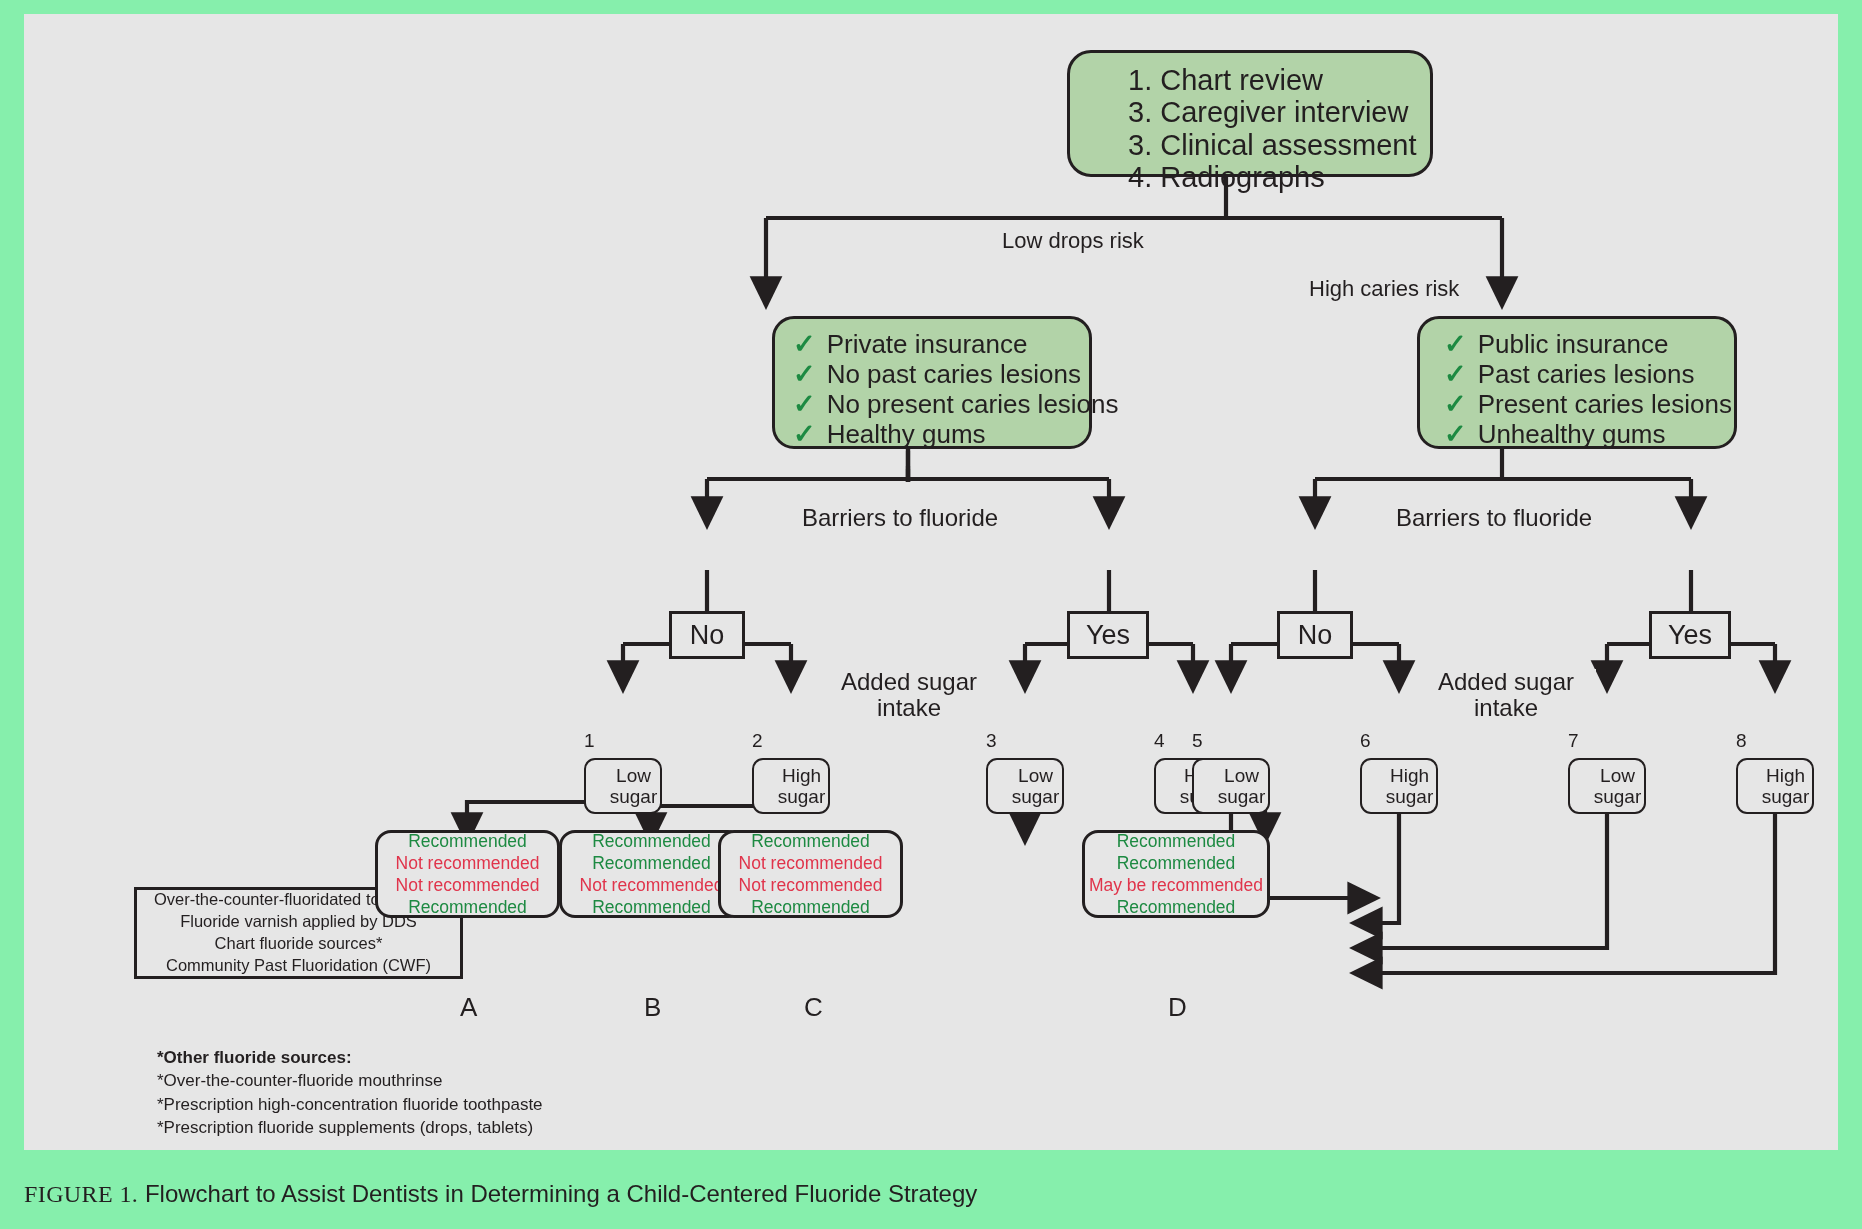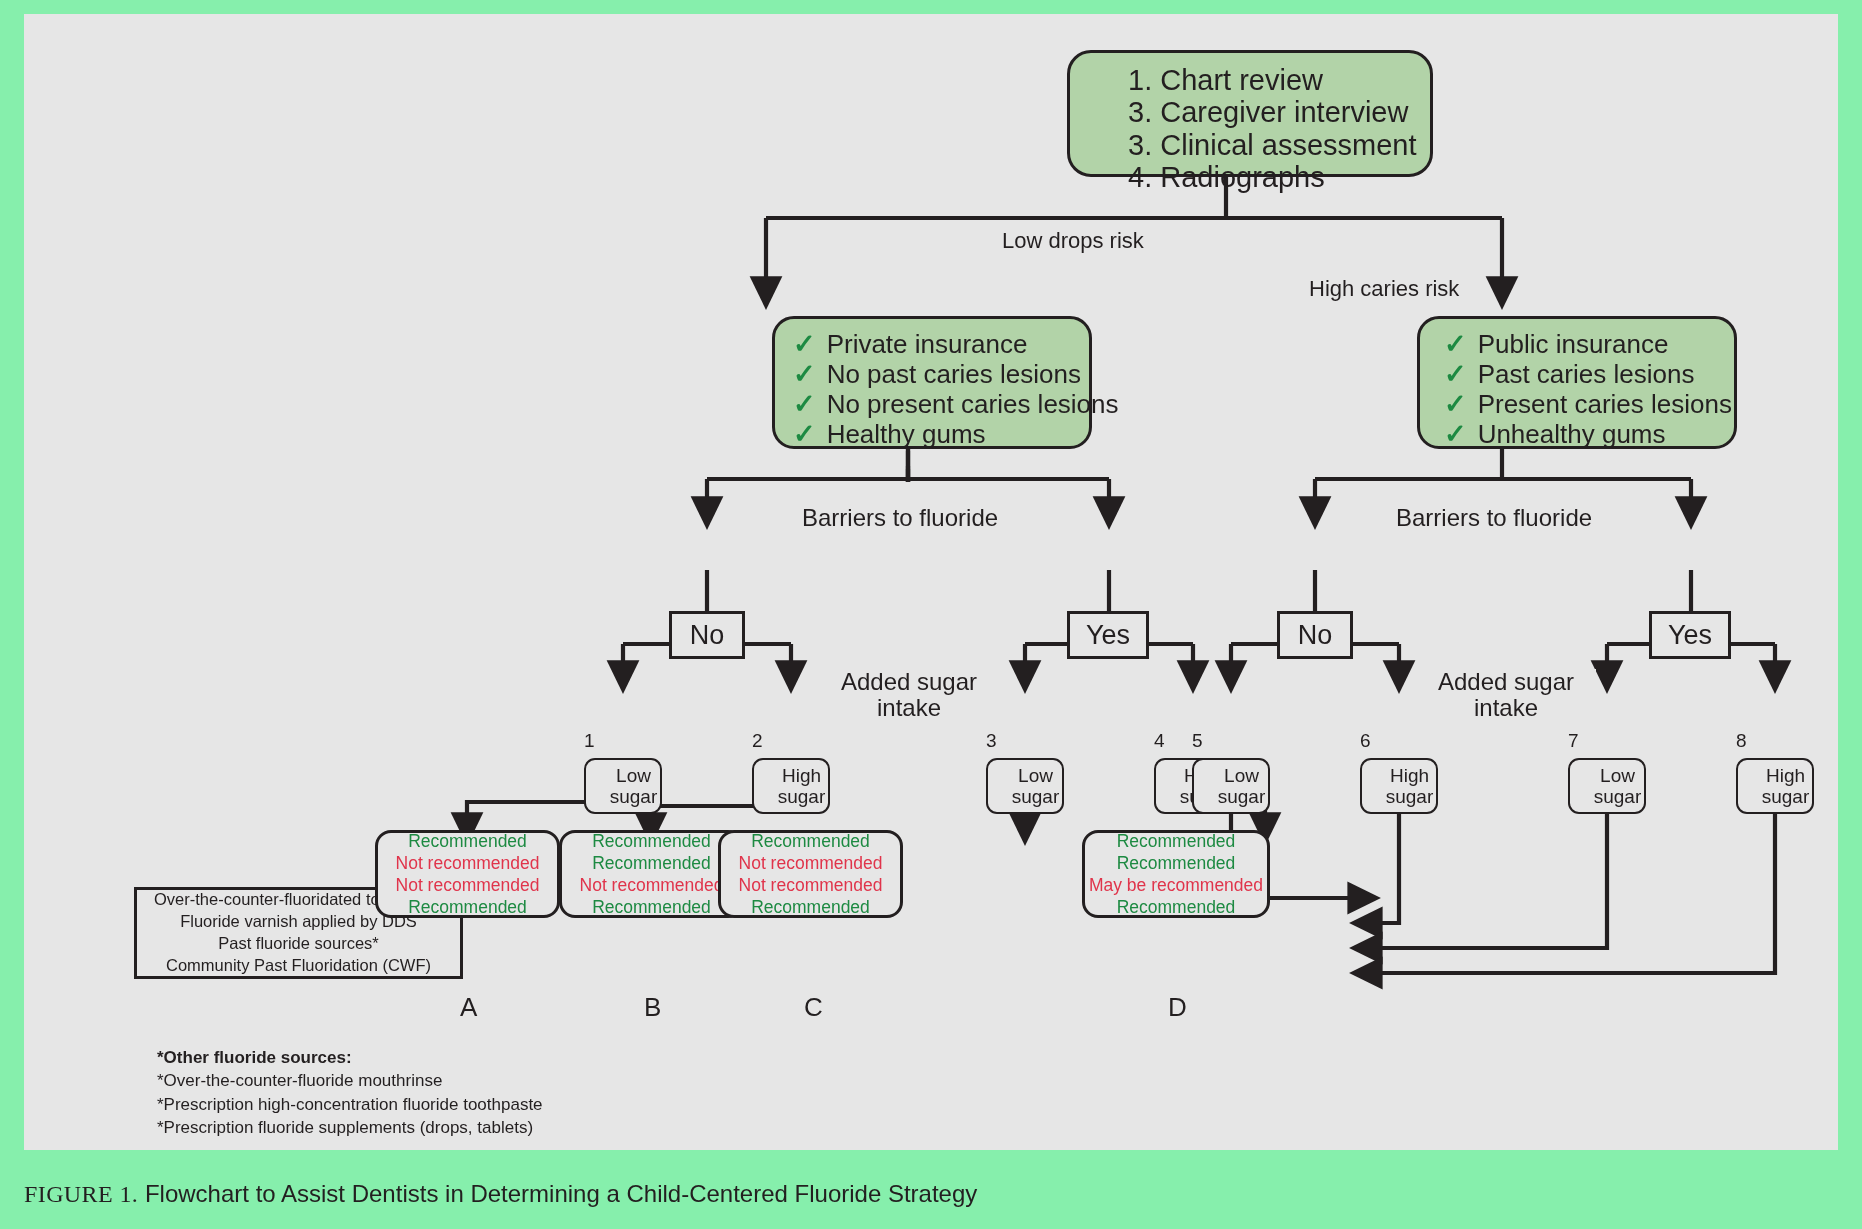--- a/index.html
+++ b/index.html
@@ -332,21 +332,21 @@
 
     <div class="plain numlabel" style="left:1712px; top:716px;">8</div>
     <div class="node sugarbox" style="left:1712px; top:744px;">
       <div>High</div>
       <div>sugar</div>
     </div>
 
     <div class="node legendbox">
       <div>Over-the-counter-fluoridated toothpaste</div>
       <div>Fluoride varnish applied by DDS</div>
-      <div>Past fluoride sources*</div>
+      <div>Chart fluoride sources*</div>
       <div>Community Past Fluoridation (CWF)</div>
     </div>
 
     <div class="node recbox" style="left:351px; top:816px;">
       <div class="rec-yes">Recommended</div>
       <div class="rec-no">Not recommended</div>
       <div class="rec-no">Not recommended</div>
       <div class="rec-yes">Recommended</div>
     </div>
     <div class="plain abcd" style="left:436px; top:978px;">A</div>

